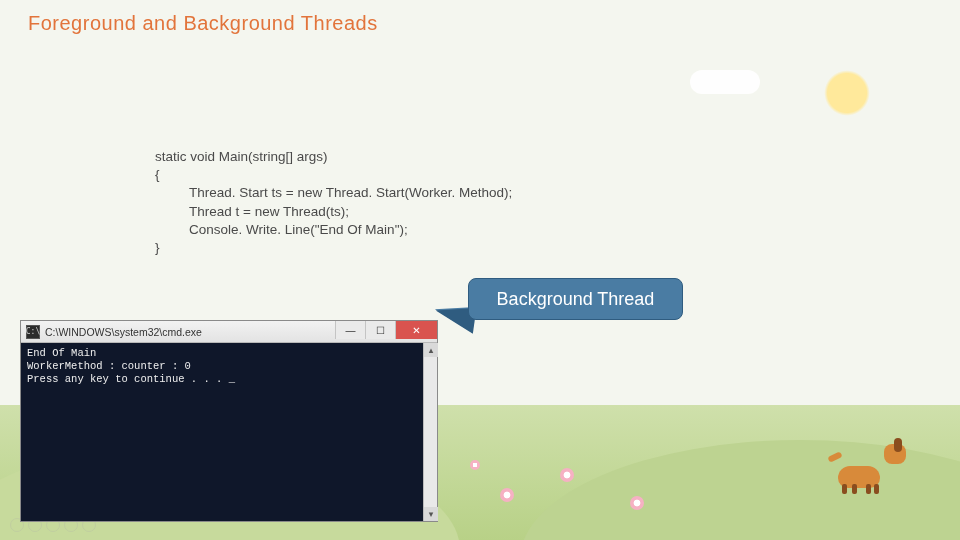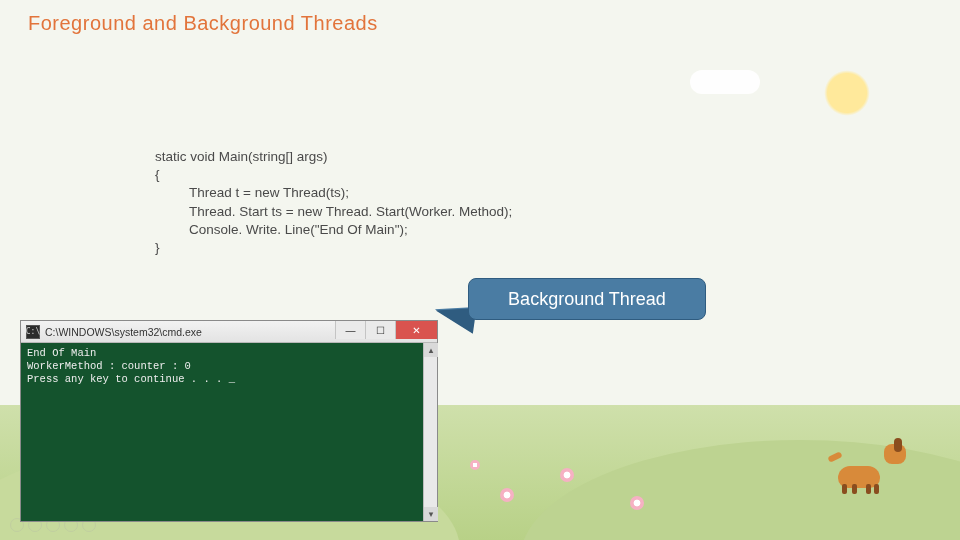--- a/index.html
+++ b/index.html
@@ -101,21 +101,21 @@
     font-size: 13.5px;
     line-height: 1.35;
     font-family: "Comic Sans MS", "Segoe UI", sans-serif;
   }
   .codeblock .ind { padding-left: 34px; display:block; }
   
   .callout {
     position: absolute;
     top: 278px;
     left: 468px;
-    width: 238px;
+    width: 215px;
     height: 42px;
     background: #4a7ca3;
     border: 1.5px solid #2f5c80;
     border-radius: 8px;
     color: #ffffff;
     font-size: 18px;
     display:flex; align-items:center; justify-content:center;
     font-family: "Comic Sans MS","Segoe UI",sans-serif;
   }
   .callout-tail {
@@ -165,21 +165,21 @@
   .console .titlebar .wbtn {
     width:30px; height:18px; margin-top:0;
     border-left:1px solid #c4c4c4;
     display:flex; align-items:center; justify-content:center;
     font-size:10px; color:#333;
     background:#eaeaea;
   }
   .console .titlebar .wbtn.close { background:#d9534f; color:#fff; width:42px; }
   .console .body {
     position:absolute; top:22px; left:0; right:0; bottom:0;
-    background:#14532d; color:#eee;
+    background:#0f172a; color:#eee;
     font-family: Consolas, "Courier New", monospace;
     font-size:10.5px; line-height:1.25;
     padding:4px 6px;
     overflow:hidden;
   }
   .console .scrollbar {
     position:absolute; top:22px; right:0; bottom:0; width:14px;
     background:#e9e9e9; border-left:1px solid #bcbcbc;
   }
   .console .scrollbar .up, .console .scrollbar .down {
@@ -225,22 +225,22 @@
     <span></span>
     <span></span>
     <span></span>
 </div>
 
 <div class="title">Foreground and Background Threads</div>
 
 <div class="codeblock">
   <div>static void Main(string[] args)</div>
   <div>{</div>
+  <span class="ind">Thread. Start ts = new Thread. Start(Worker. Method);</span>
   <span class="ind">Thread t = new Thread(ts);</span>
-  <span class="ind">Thread. Start ts = new Thread. Start(Worker. Method);</span>
   <span class="ind">Console. Write. Line("End Of Main");</span>
   <div>}</div>
 </div>
 
 <div class="callout-tail"></div>
 <div class="callout">
   <span>Background Thread</span>
 </div>
 
 <div class="console">

